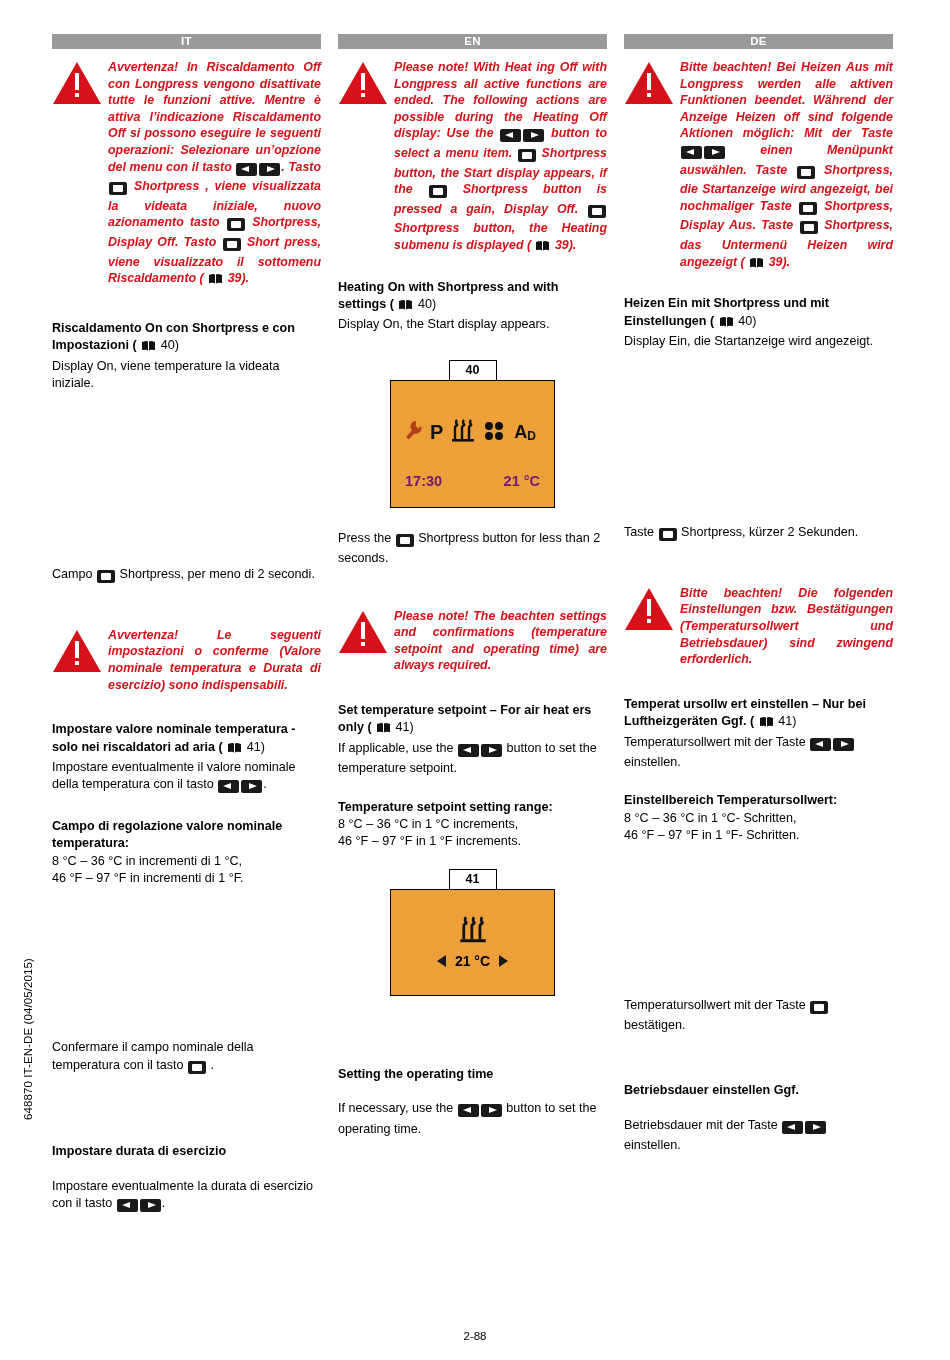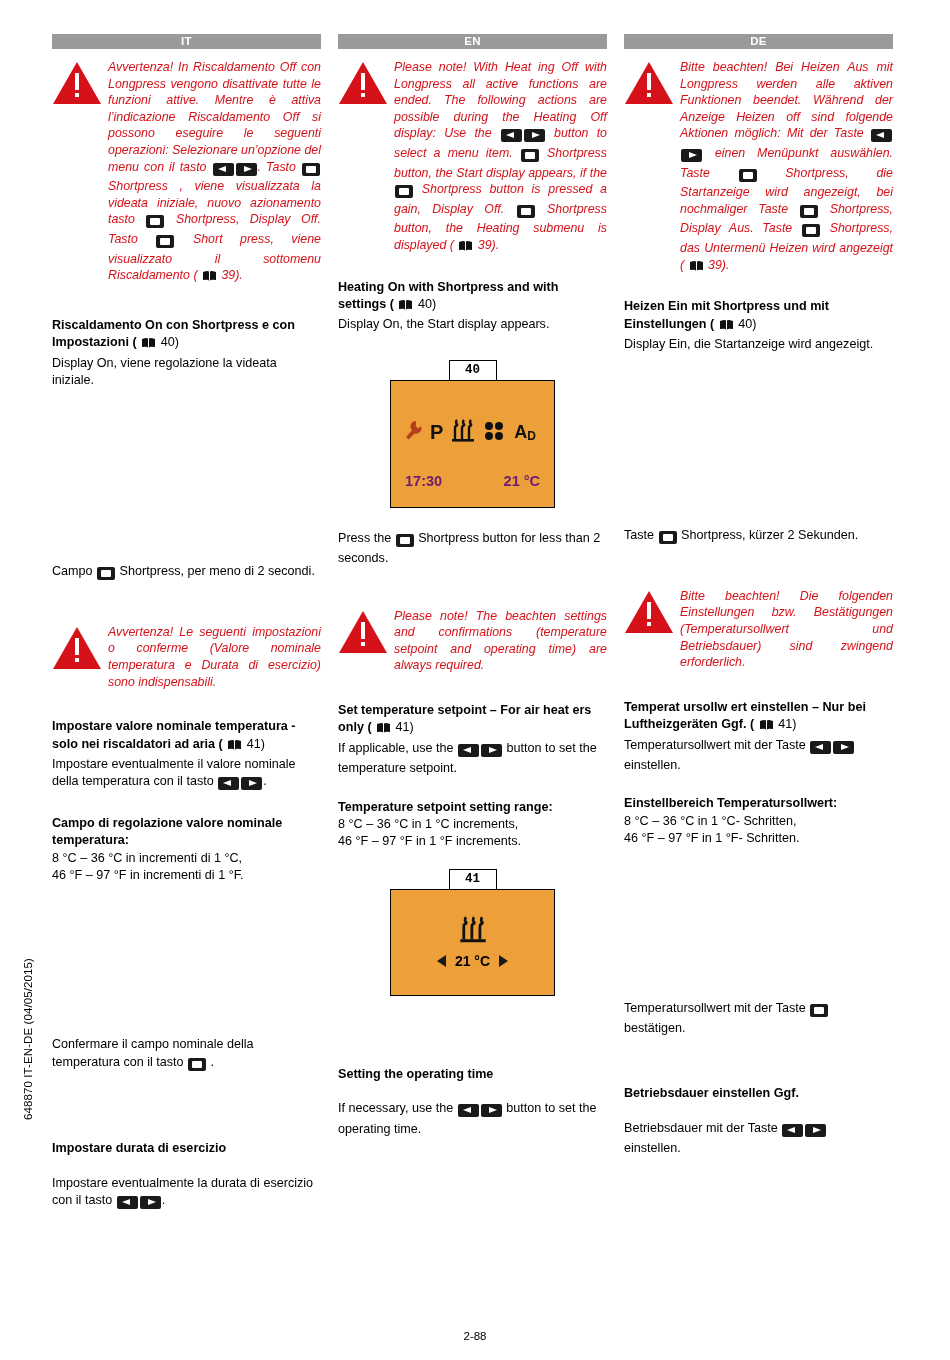--- a/index.html
+++ b/index.html
@@ -53,21 +53,21 @@
     margin-top: 10px;
   }
   .warn .tri {
     flex: 0 0 auto;
     width: 56px;
     padding-top: 2px;
   }
   .warn .txt {
     flex:1 1 auto;
     color:#d5121a;
-    font-weight:normal;
+    font-weight:bold;
     font-style:italic;
     font-size:12.4px;
     line-height:16.6px;
     text-align:justify;
   }
 
   svg.tri-ico { display:block; }
   .body-txt {
     font-size:12.6px;
     line-height:17.4px;
@@ -132,21 +132,20 @@
     width: 48px;
     height: 20px;
     margin: 0 auto;
     border:1.5px solid #000;
     border-bottom:none;
     background:#fff;
     font-weight:bold;
     font-size:12.5px;
     text-align:center;
     line-height:18px;
-    font-family:Liberation Mono, monospace;
   }
   .lcd {
     border:1.5px solid #000;
     background:#eda03a;
     height: 128px;
     position:relative;
   }
   .lcd.short { height: 107px; }
   .lcd-row {
     position:absolute;
@@ -234,21 +233,21 @@
       <div class="body-txt">
         <span class="bold">Riscaldamento On con Shortpress e con Impostazioni (</span>
         <span class="ico">
           <svg width="15" height="12" viewBox="0 0 15 12">
               <path d="M1 2 Q7 0 7 2 L7 11 Q7 9 1 10 Z" fill="#111"></path>
               <path d="M14 2 Q8 0 8 2 L8 11 Q8 9 14 10 Z" fill="#111"></path>
             </svg>
         </span>
         <span>40)</span>
       </div>
-      <div class="body-txt">Display On, viene regolazione la videata iniziale.</div>
+      <div class="body-txt">Display On, viene temperature la videata iniziale.</div>
 
       <div style="height:174px"></div>
 
       <div class="body-txt">
         <span>Campo</span>
         <span class="ico"><span class="btn-sq"></span></span>
         <span>Shortpress, per meno di 2 secondi.</span>
       </div>
 
       <div class="gap-l"></div>

